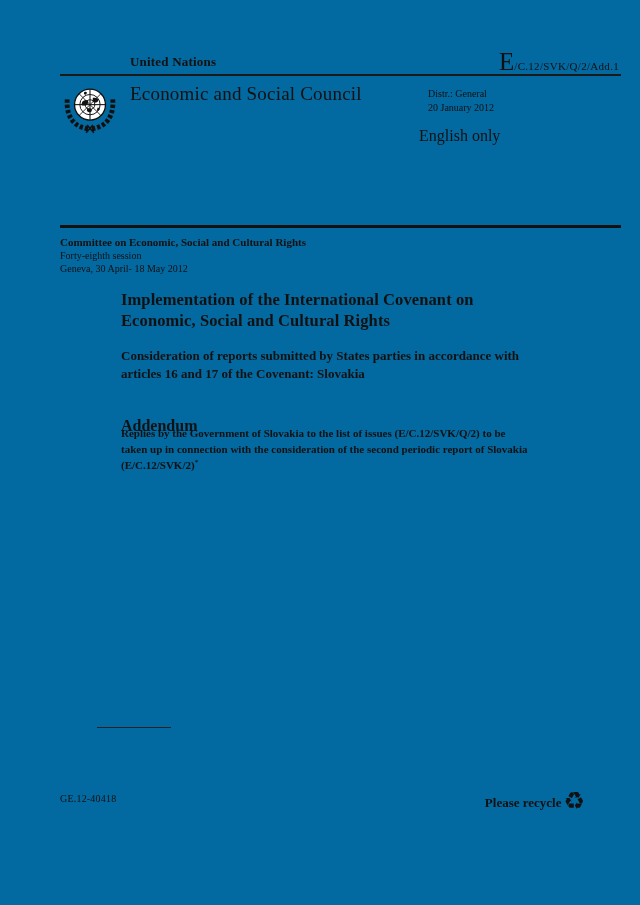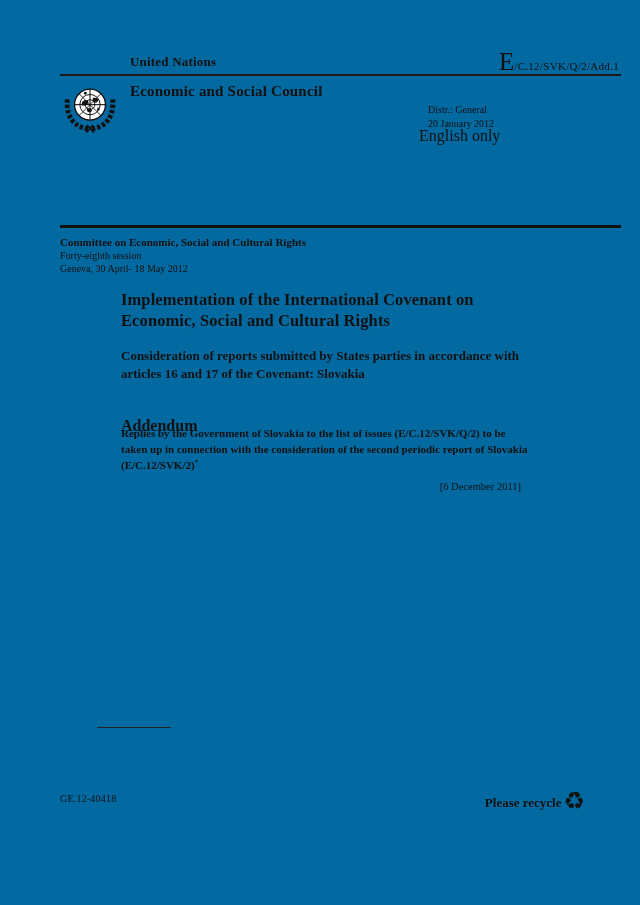--- a/index.html
+++ b/index.html
@@ -25,23 +25,23 @@
   }
   .doc-symbol .big-e { font-size: 25px; font-weight: normal; line-height: 24px; }
   .doc-symbol .rest { font-size: 11px; letter-spacing: 0.3px; }
   .rule-top {
     position: absolute; left: 60px; top: 74px; width: 561px; height: 2px;
     background: #1a1a1a;
   }
   .emblem { position: absolute; left: 61px; top: 82px; width: 58px; height: 53px; }
   .council-name {
     position: absolute; left: 130px; top: 83px;
-    font-size: 15px; font-weight: bold; letter-spacing: 0.2px;
+    font-size: 19px; font-weight: normal; letter-spacing: 0.2px;
   }
-  .distr-block { position: absolute; left: 428px; top: 87px; font-size: 10px; line-height: 13.5px; margin-top: 16px; }
+  .distr-block { position: absolute; left: 428px; top: 87px; font-size: 10px; line-height: 13.5px; }
   .lang-line { position: absolute; left: 419px; top: 127px; font-size: 16px; }
 
   
   .rule-thick {
     position: absolute; left: 60px; top: 225px; width: 561px; height: 3px;
     background: #111111;
   }
   .committee { position: absolute; left: 60px; top: 236px; font-size: 11px; font-weight: bold; }
   .session   { position: absolute; left: 60px; top: 250px; font-size: 10px; font-weight: normal; }
   .venue     { position: absolute; left: 60px; top: 263px; font-size: 10px; }
@@ -134,21 +134,20 @@
   <div class="committee">Committee on Economic, Social and Cultural Rights</div>
   <div class="session">Forty-eighth session</div>
   <div class="venue">Geneva, 30 April- 18 May 2012</div>
 
   <h1 class="doc-title">Implementation of the International Covenant on Economic, Social and Cultural Rights</h1>
   <h2 class="doc-subtitle">Consideration of reports submitted by States parties in accordance with articles 16 and 17 of the Covenant: Slovakia</h2>
   <div class="addendum">Addendum</div>
 
   <div class="replies"><span>Replies by the Government of Slovakia to the list of issues (E/C.12/SVK/Q/2) to be taken up in connection with the consideration of the second periodic report of Slovakia (E/C.12/SVK/2)</span><sup>*</sup></div>
 
-  <div class="received-date">[6 December 2011]</div>
 
   <div class="footnote-rule"></div>
 
   <div class="ge-number">GE.12-40418</div>
   <div class="recycle-block">
     <span class="recycle-label">Please recycle</span>
     <span class="recycle-glyph">♻</span>
   </div>
 
 </div>

